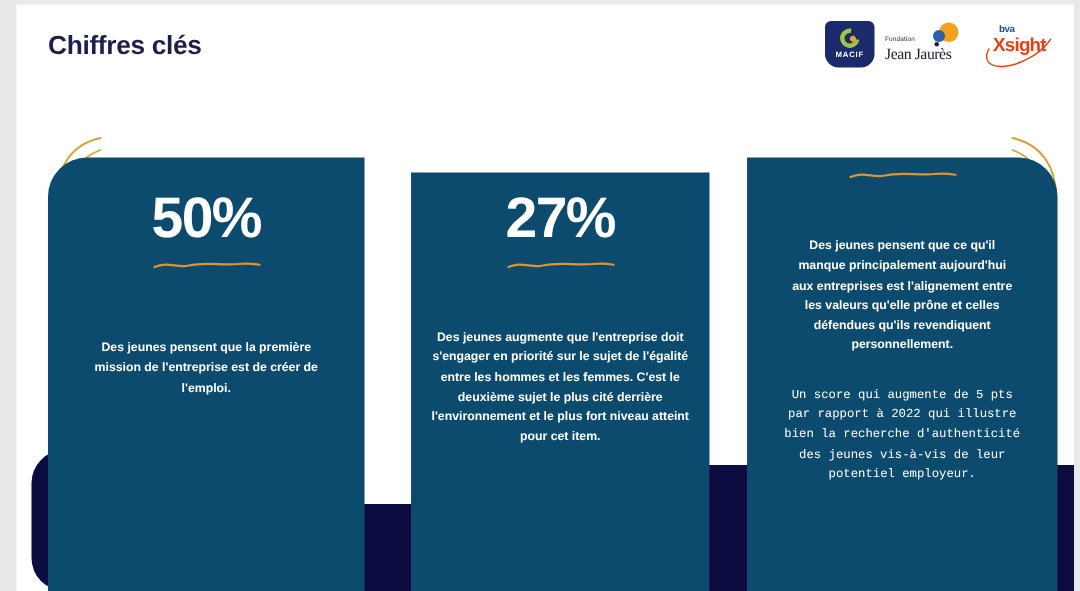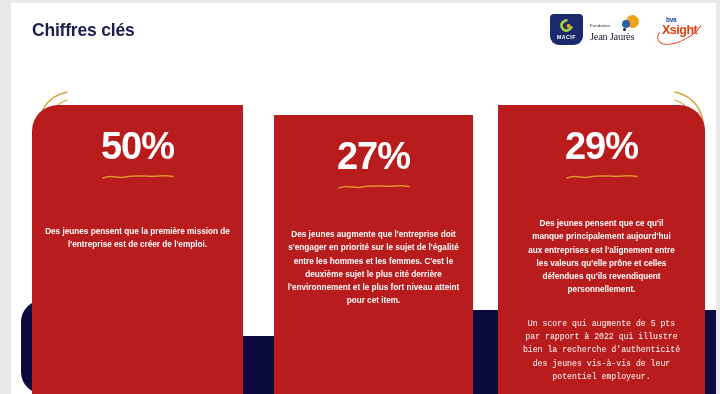--- a/index.html
+++ b/index.html
@@ -178,21 +178,21 @@
     width:115px; height:58px;
   }
   #navy-right{
     left:443px; top:307px;
     width:262px; height:84px;
   }
 
   
   .stat-card{
     position:absolute;
-    background:#b91c1c;
+    background:#0c4a6e;
     color:#ffffff;
     text-align:center;
   }
   #card-1{
     left:21px; top:102px;
     width:211px; height:289px;
     border-radius:26px 0 0 0;
   }
   #card-2{
     left:263px; top:112px;
@@ -205,34 +205,34 @@
   }
 
   .stat-value{
     font-size:38px;
     font-weight:bold;
     letter-spacing:-1px;
     line-height:1;
     text-align:center;
   }
   #card-1 .stat-value{ margin-top:22px; }
-  #card-2 .stat-value{ margin-top:22px; }
+  #card-2 .stat-value{ margin-top:12px; }
   #card-3 .stat-value{ margin-top:22px; }
 
   .squiggle-underline{
     display:block;
     margin:8px auto 0;
     width:72px; height:7px;
   }
 
   .stat-desc{
     font-size:8.2px;
     font-weight:bold;
     line-height:1.62;
-    padding:0 12px;
+    padding:0 25px;
     color:#ffffff;
   }
   #card-1 .stat-desc{ margin-top:45px; }
   #card-2 .stat-desc{ margin-top:38px; padding:0 11px; }
   #card-3 .stat-desc{ margin-top:37px; padding:0 27px; }
   #card-3 .stat-desc-2{ margin-top:20px; padding:0 20px; }
 
   .light{ font-weight:normal;font-family:Liberation Mono, monospace; }
 
   
@@ -298,21 +298,20 @@
 
     <div class="stat-card" id="card-2">
       <div class="stat-value">27%</div>
       <svg class="squiggle-underline" viewBox="0 0 72 7" preserveAspectRatio="none">
         <path d="M1 5 C10 1 16 6 24 4 C34 1.5 46 4 57 3 C63 2.5 68 3 71 3.5" fill="none" stroke="#e0932e" stroke-width="1.5" stroke-linecap="round"></path>
       </svg>
       <div class="stat-desc">Des jeunes augmente que l'entreprise doit s'engager en priorité sur le sujet de l'égalité entre les hommes et les femmes. C'est le deuxième sujet le plus cité derrière l'environnement et le plus fort niveau atteint pour cet item.</div>
     </div>
 
     <div class="stat-card" id="card-3">
-      <div class="stat-value">29%</div>
       <svg class="squiggle-underline" viewBox="0 0 72 7" preserveAspectRatio="none">
         <path d="M1 5 C10 1 16 6 24 4 C34 1.5 46 4 57 3 C63 2.5 68 3 71 3.5" fill="none" stroke="#e0932e" stroke-width="1.5" stroke-linecap="round"></path>
       </svg>
       <div class="stat-desc">Des jeunes pensent que ce qu'il manque principalement aujourd'hui aux entreprises est l'alignement entre les valeurs qu'elle prône et celles défendues qu'ils revendiquent personnellement.</div>
       <div class="stat-desc stat-desc-2 light">Un score qui augmente de 5 pts par rapport à 2022 qui illustre bien la recherche d'authenticité des jeunes vis-à-vis de leur potentiel employeur.</div>
     </div>
 
   </div>
 </div>
 

